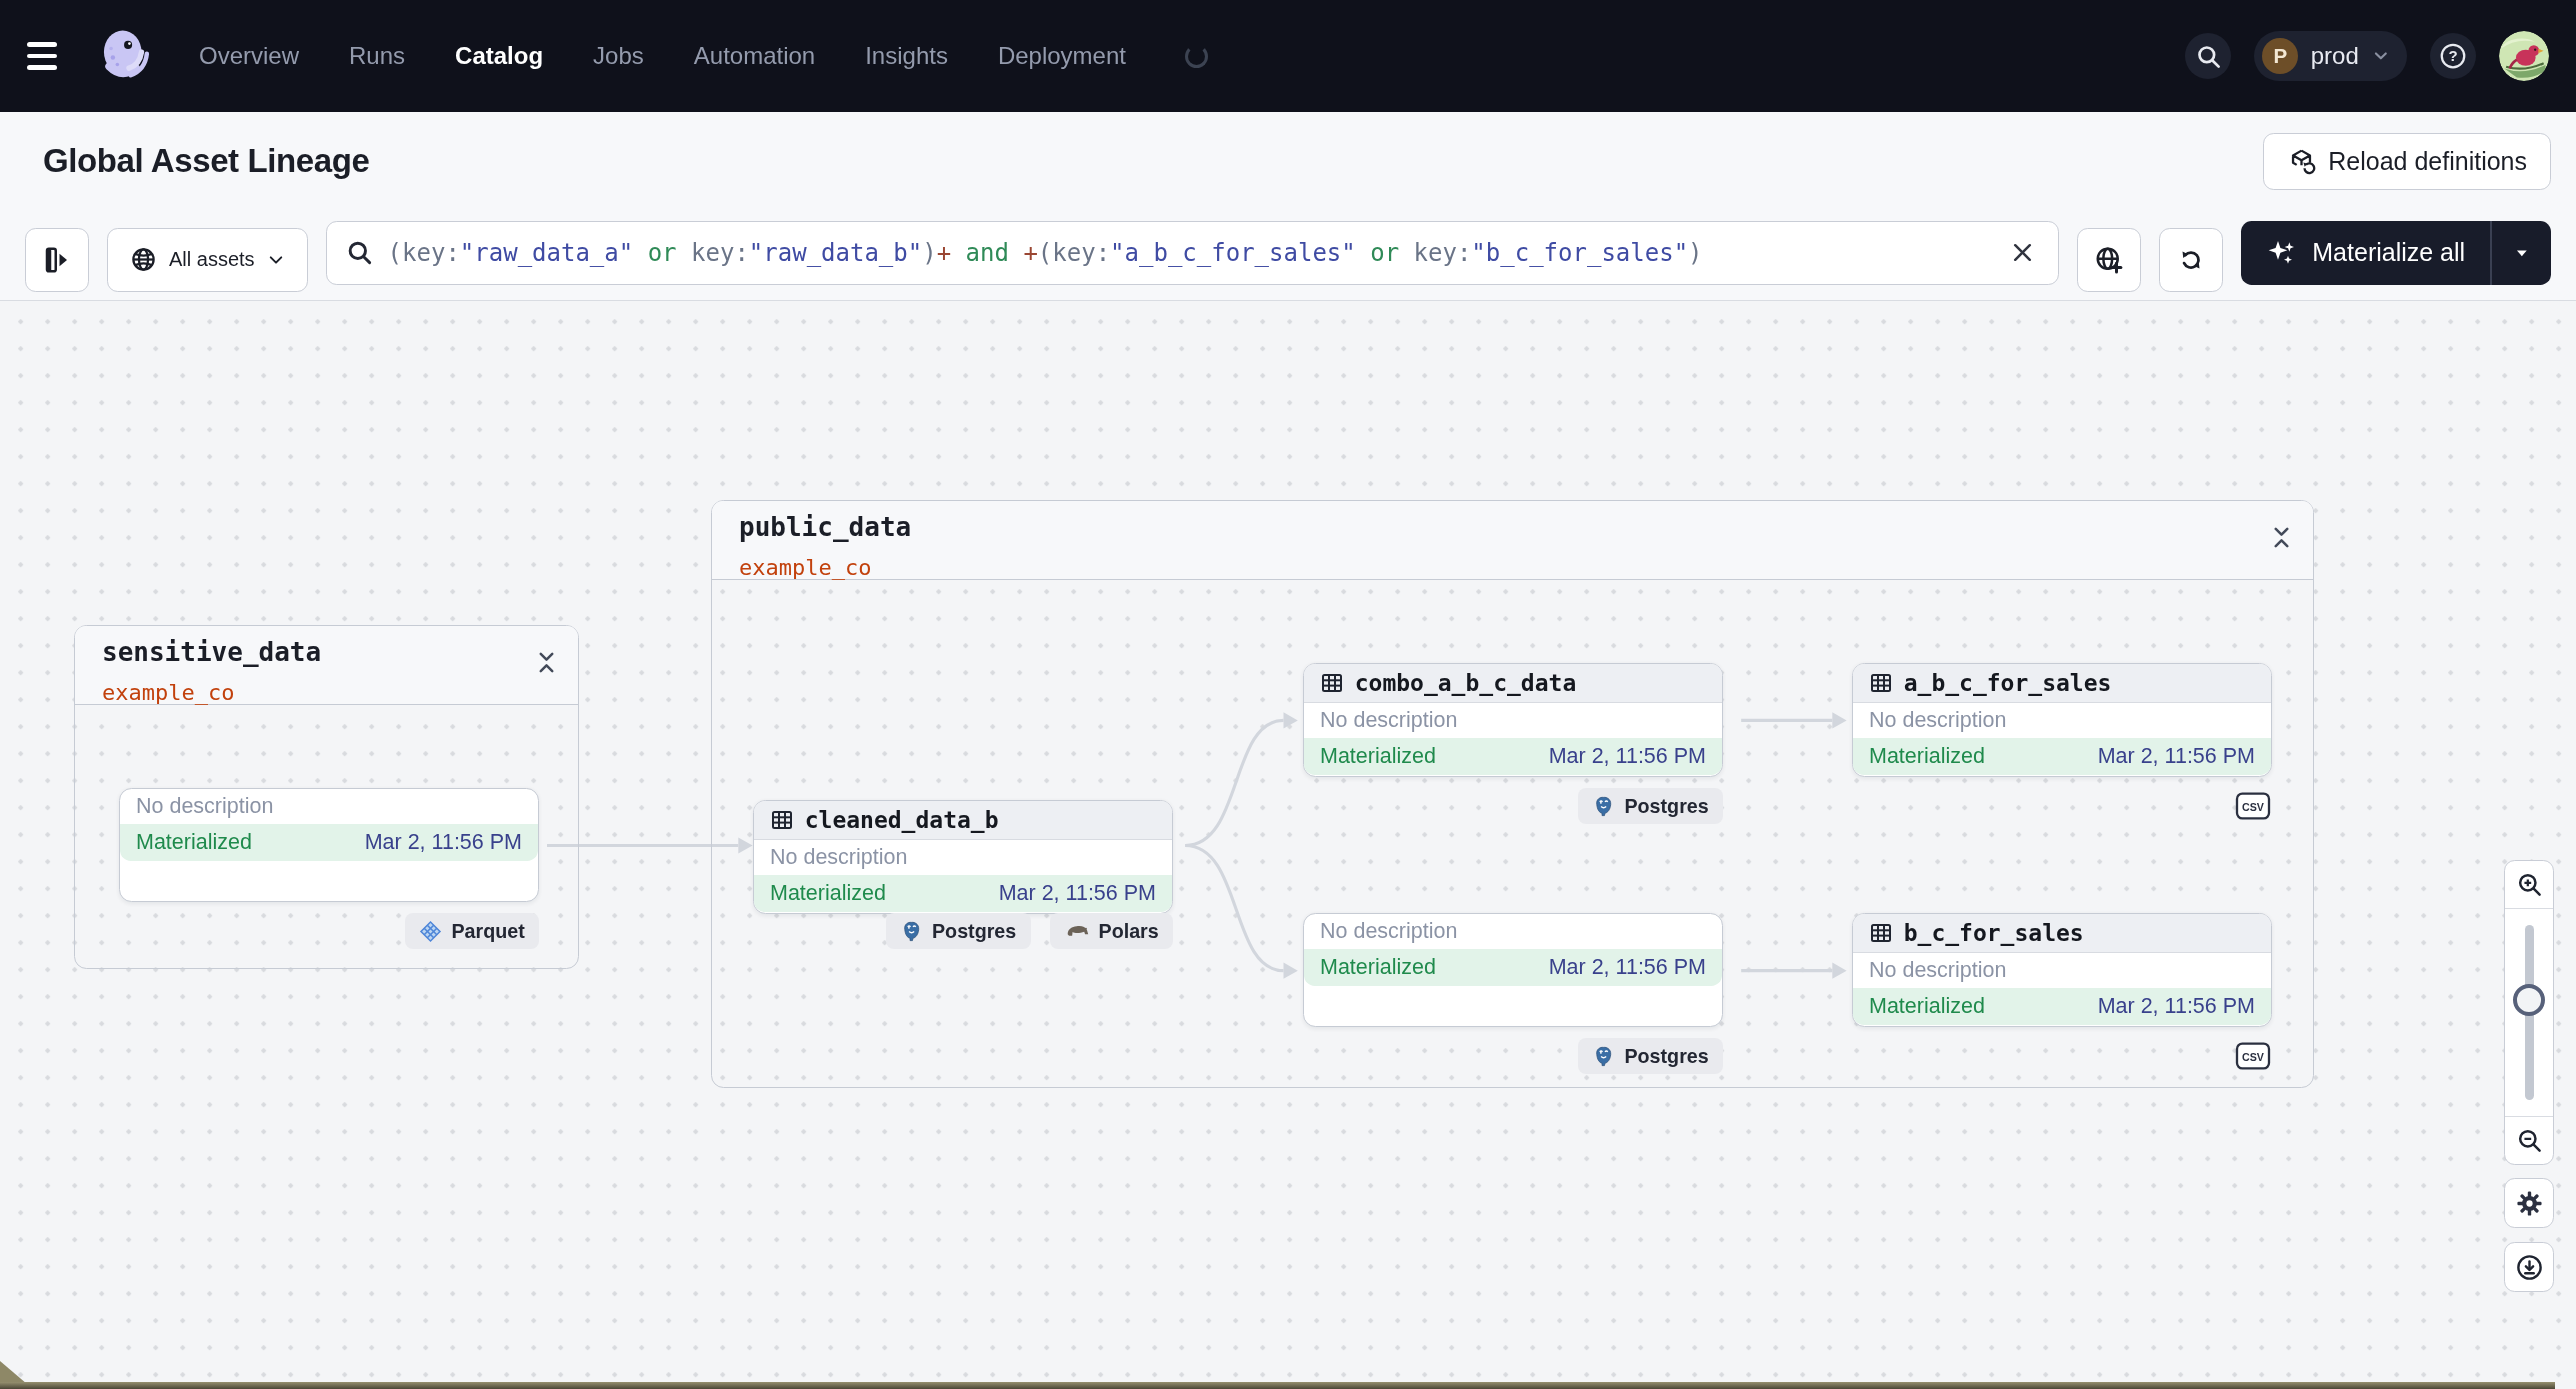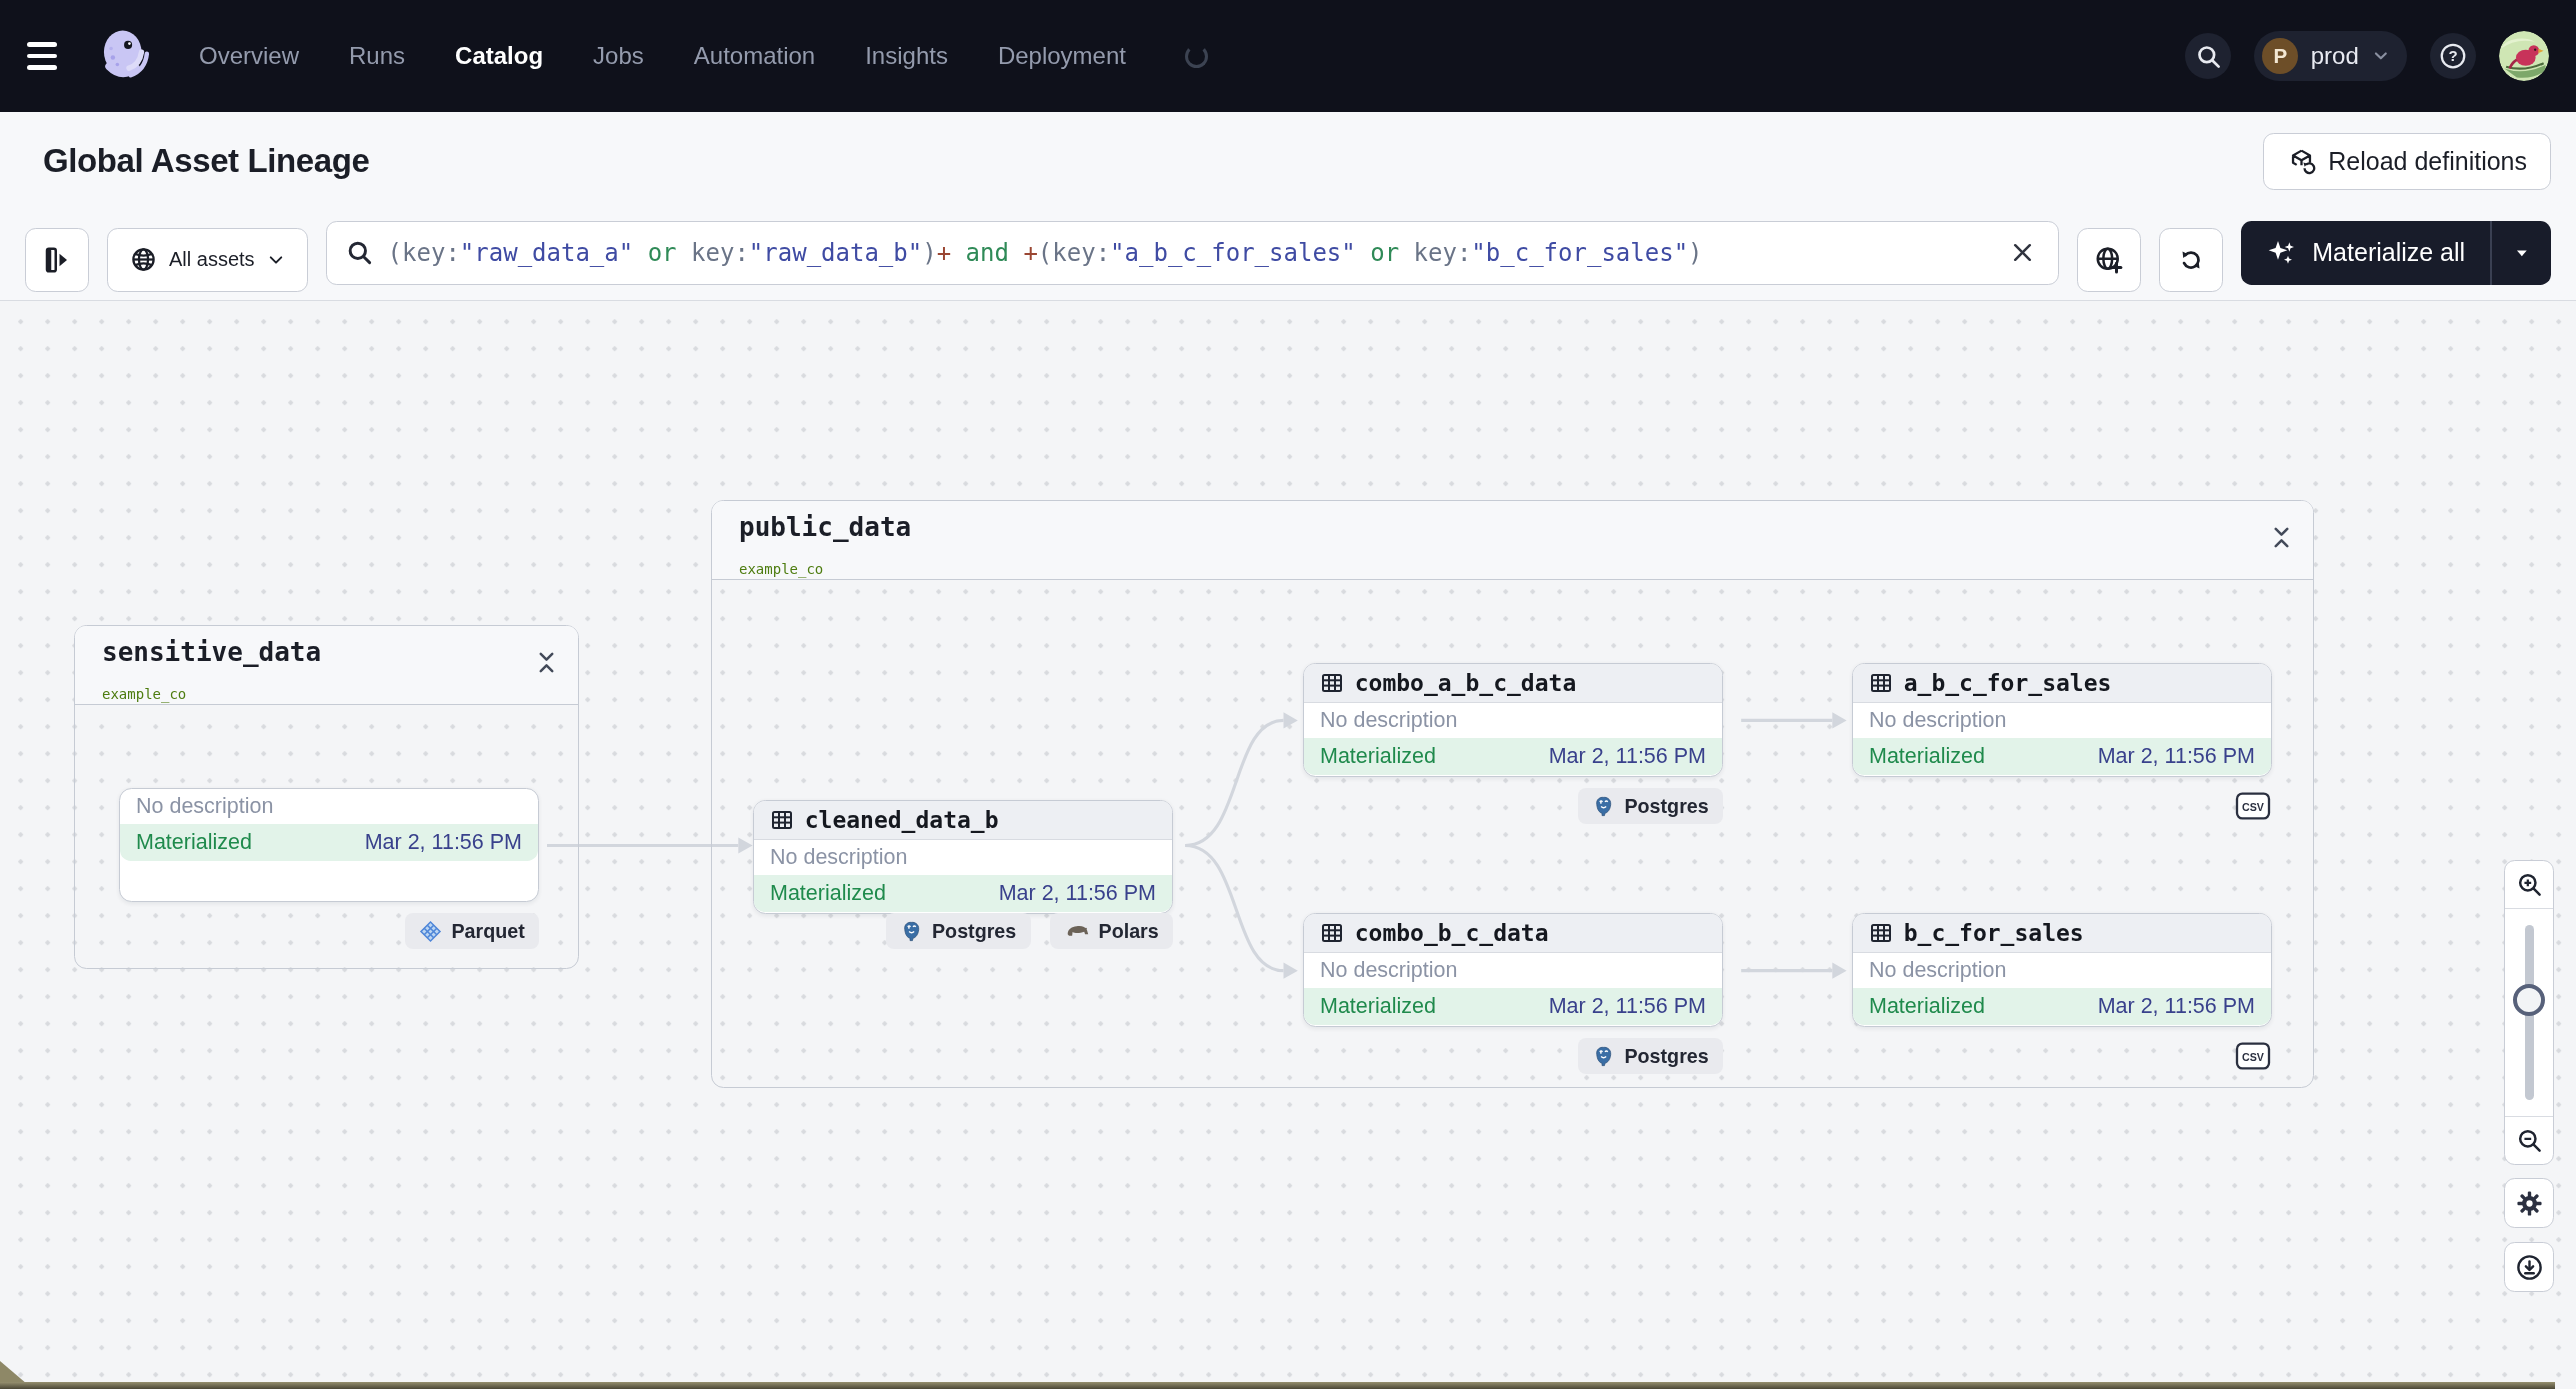--- a/index.html
+++ b/index.html
@@ -63,21 +63,21 @@
   
   .canvas { position:absolute; left:0; top:301px; width:2576px; height:1081px; background:#f4f5f7;
             background-image:radial-gradient(circle, #d8dade 2.1px, transparent 2.3px);
             background-size:27px 27px; background-position:7.2px 7.2px; overflow:hidden; }
   .edges { position:absolute; left:0; top:0; }
 
   .group { position:absolute; border:1.8px solid #c6cbd4; border-radius:12.5px; }
   .group-header { height:79px; background:#f7f8fa; border-bottom:1.8px solid #c6cbd4;
                   border-radius:10.7px 10.7px 0 0; padding:10.7px 25px 0 27px; position:relative; }
   .group-title { font-family:"DejaVu Sans Mono", monospace; font-weight:700; font-size:26px; color:#1b1e27; }
-  .group-sub { font-family:"DejaVu Sans Mono", monospace; font-size:14px; color:#4d7c0f; margin-top:19px; }
+  .group-sub { font-family:"DejaVu Sans Mono", monospace; font-size:22px; color:#c2410c; margin-top:13px; }
   .collapse { position:absolute; right:19.7px; top:23px; cursor:pointer; }
 
   .node { position:absolute; width:420px; height:114px; background:#fff; border:1.8px solid #c6cbd4;
           border-radius:12.5px; box-shadow:0 1.8px 4.5px rgba(20,24,40,.07); cursor:pointer; }
   .node-head { height:39px; background:#edeff3; border-bottom:0.9px solid #d8dbe1;
                border-radius:10.7px 10.7px 0 0; display:flex; align-items:center; gap:10.7px; padding:0 16px; }
   .node-title { font-family:"DejaVu Sans Mono", monospace; font-weight:700; font-size:23px; color:#15181f; }
   .node-desc { height:35px; display:flex; align-items:center; padding:0 16px; font-size:21.5px; color:#8b93a5; }
   .node-status { height:37px; background:#e2f3e9; border-radius:0 0 10.7px 10.7px; display:flex;
                  align-items:center; justify-content:space-between; padding:0 16px; }
@@ -410,30 +410,20 @@
     <div class="tagrow" style="left:1852px; top:487px; width:420px;">
       <span class="tag icon-only" title="CSV">
         <svg width="38" height="32" viewBox="0 0 42 36" style="font-size:22px">
           <rect x="3" y="4" width="36" height="28" rx="6" fill="#ffffff" stroke="#2b3040" stroke-width="2.6"></rect>
           <text x="21" y="23.5" font-size="12" font-weight="bold" fill="#2b3040" text-anchor="middle" font-family="Liberation Sans, sans-serif">CSV</text>
         </svg>
       </span>
     </div>
 
     <div class="node" style="left:1303px; top:612px;">
-      <div class="node-head">
-        <svg width="24" height="24" viewBox="0 0 24 24">
-          <rect x="3" y="4" width="18" height="16" rx="1.5" stroke="#1f2430" stroke-width="2" fill="none"></rect>
-          <line x1="3" y1="9.3" x2="21" y2="9.3" stroke="#1f2430" stroke-width="2"></line>
-          <line x1="3" y1="14.6" x2="21" y2="14.6" stroke="#1f2430" stroke-width="2"></line>
-          <line x1="9" y1="4" x2="9" y2="20" stroke="#1f2430" stroke-width="2"></line>
-          <line x1="15" y1="4" x2="15" y2="20" stroke="#1f2430" stroke-width="2"></line>
-        </svg>
-        <span class="node-title">combo_b_c_data</span>
-      </div>
       <div class="node-desc">No description</div>
       <div class="node-status">
         <span class="status-label">Materialized</span>
         <span class="status-time">Mar 2, 11:56 PM</span>
       </div>
     </div>
     <div class="tagrow" style="left:1303px; top:737px; width:420px;">
       <span class="tag">
         <svg width="23" height="23" viewBox="0 0 24 24">
           <path d="M5 10 C4 4 9 2 12 2.5 C15 2 20 4 19.5 10 C19 15 16.5 18.5 13.5 19 L13 21.5 L10.5 21.5 L10.5 19 C7.5 18.5 5.5 15 5 10 Z" fill="#3a6ea5" stroke="#2b5079" stroke-width="0.8"></path>

